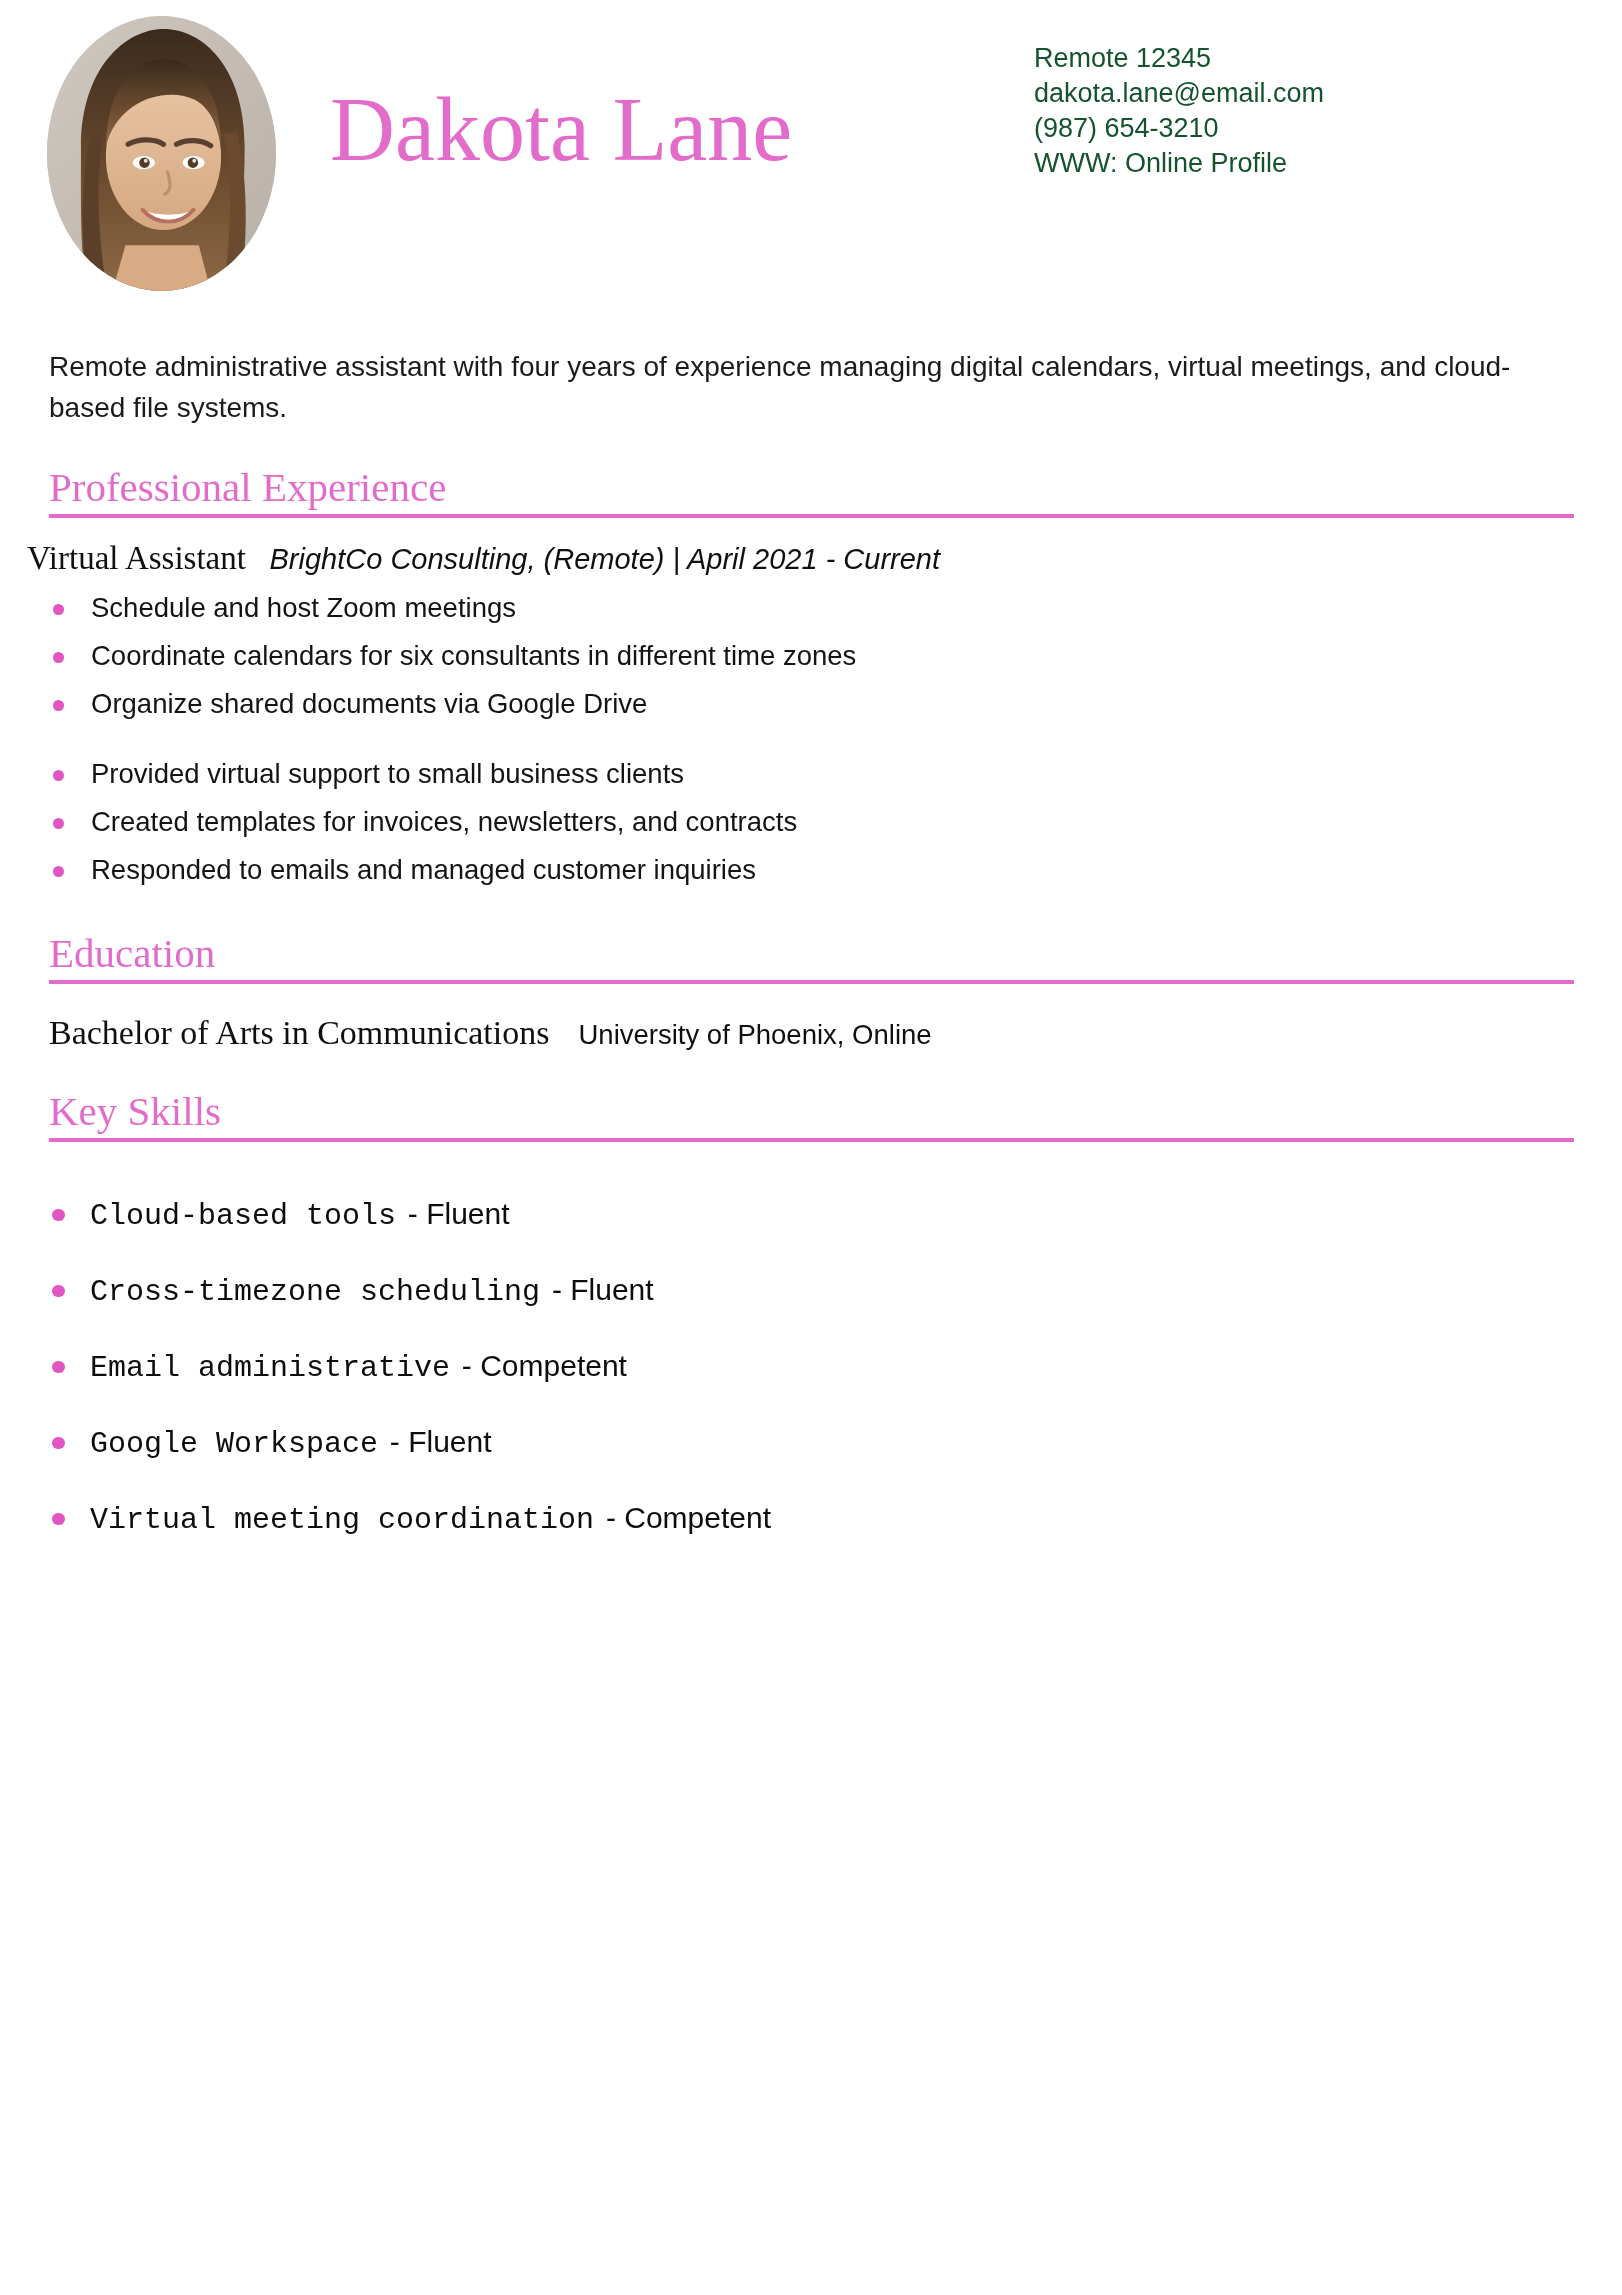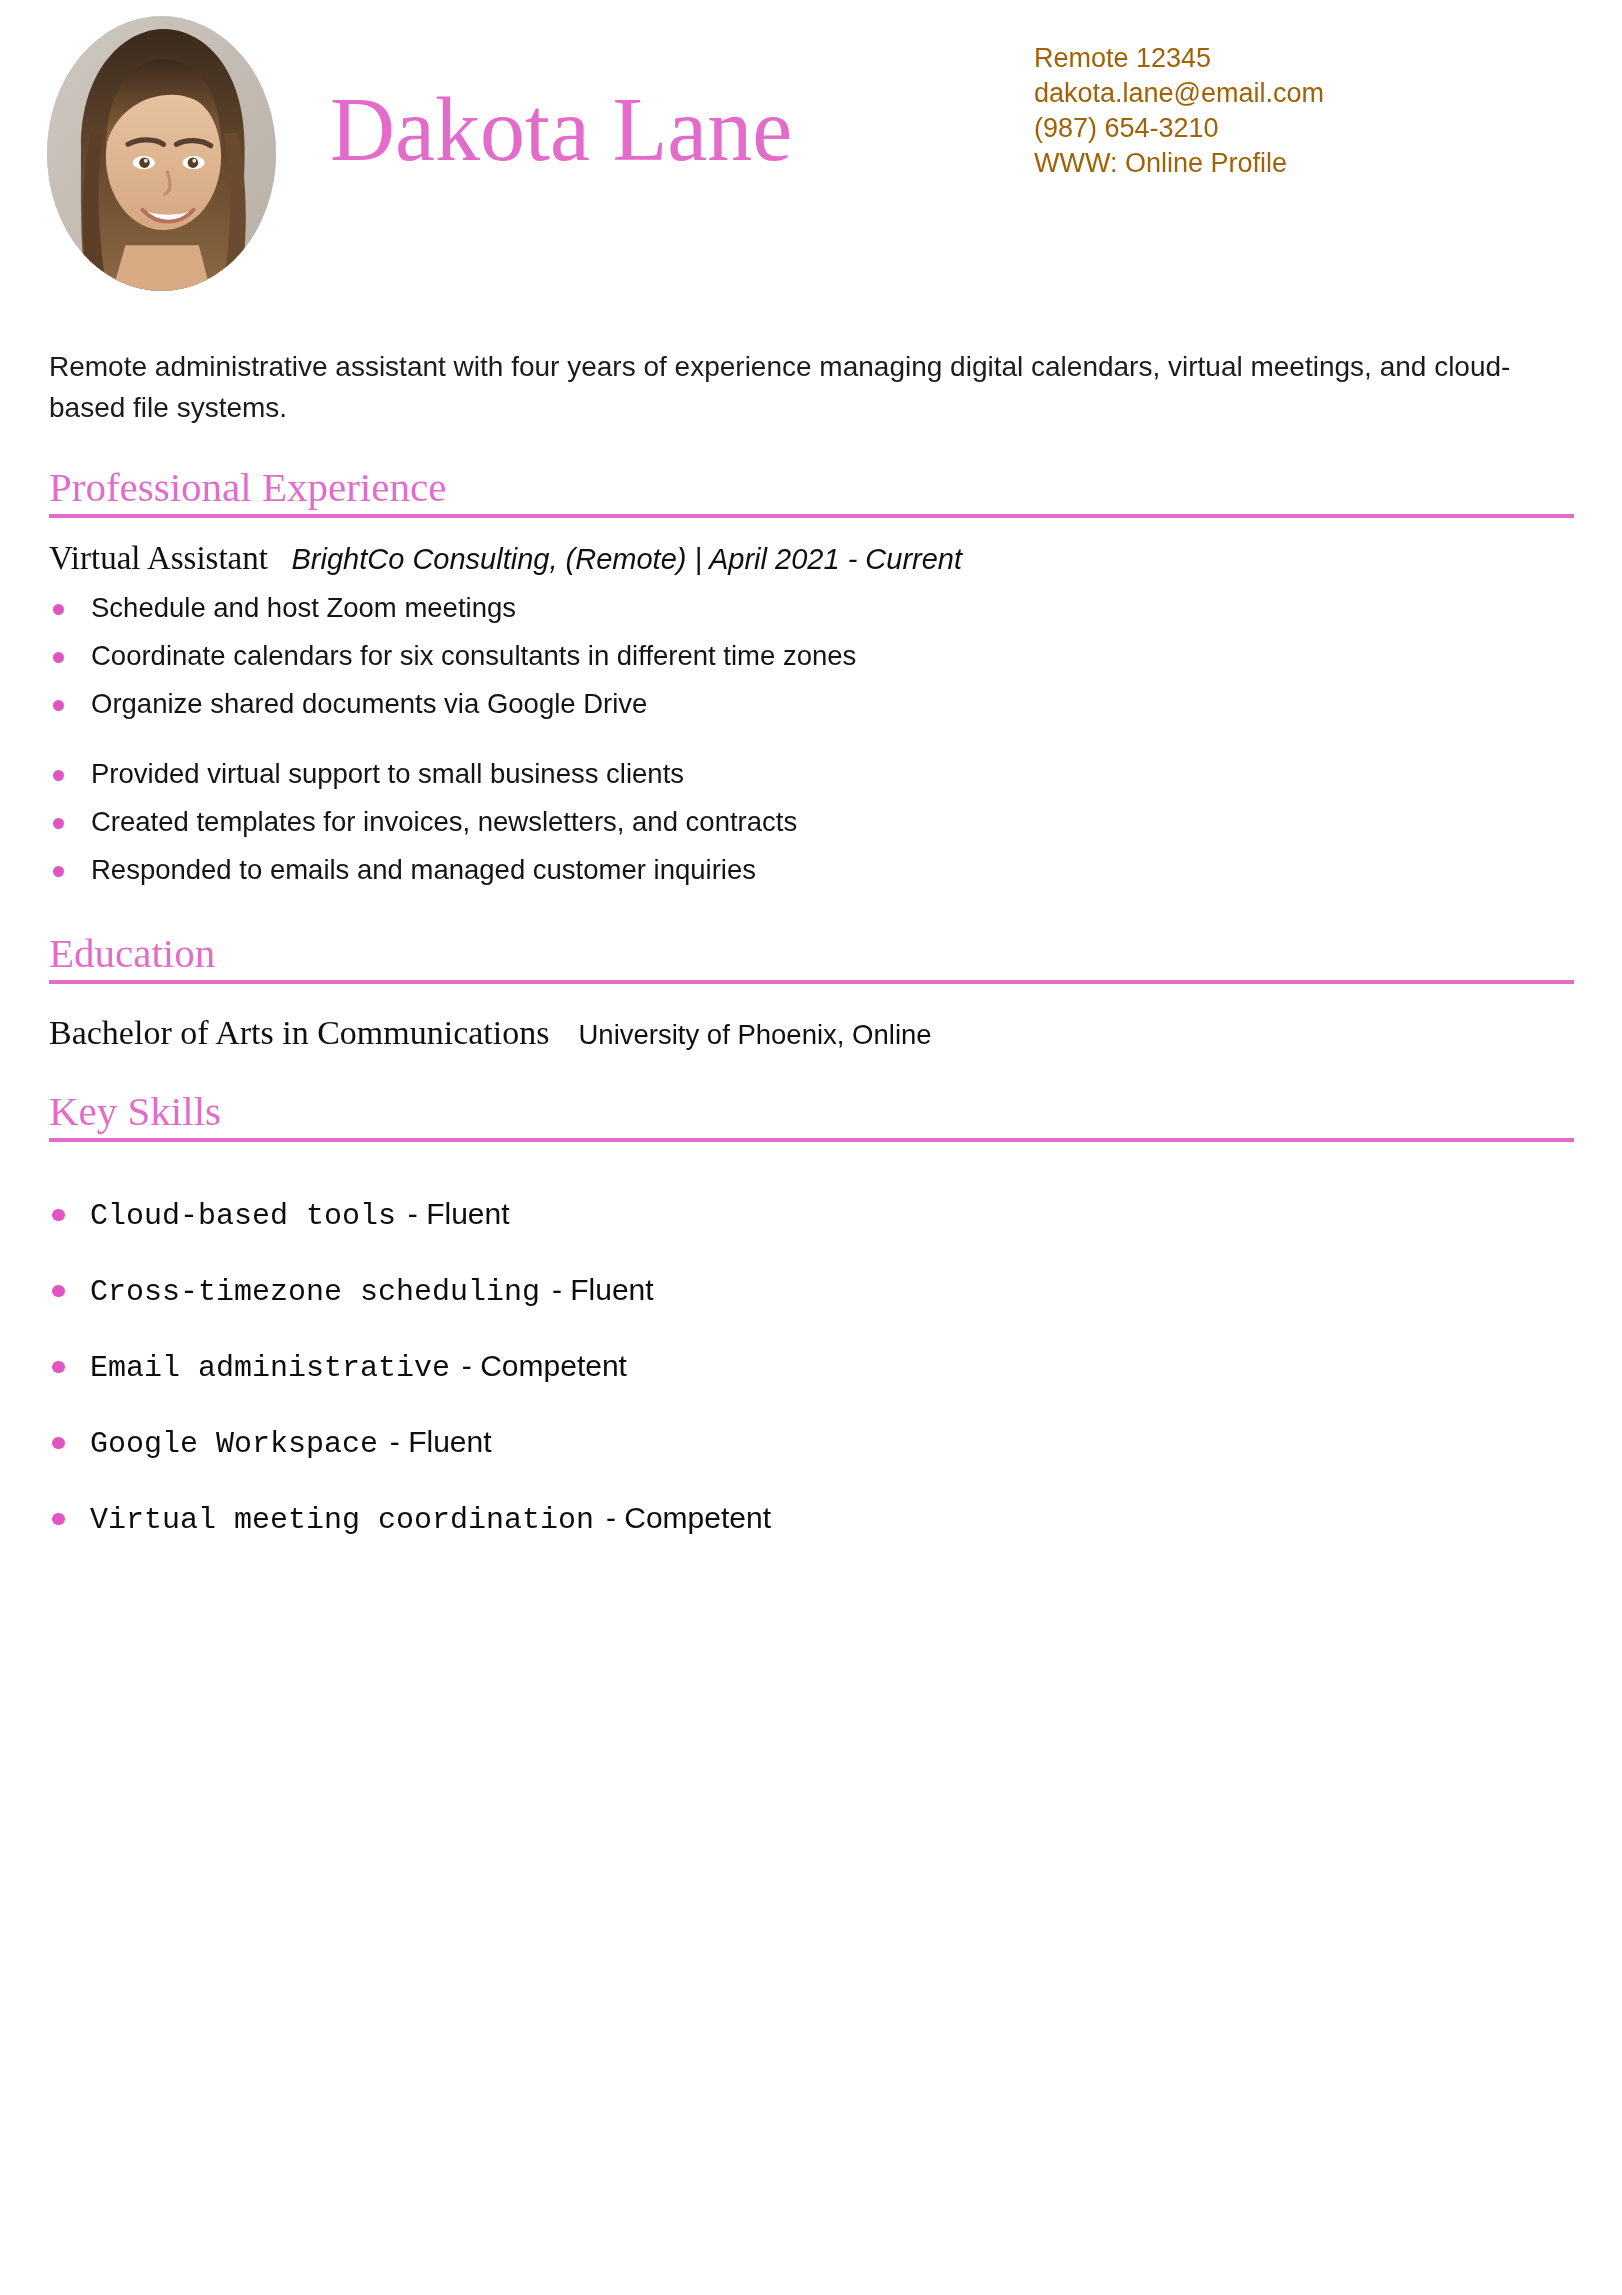--- a/index.html
+++ b/index.html
@@ -50,21 +50,21 @@
     line-height: 1.0;
     letter-spacing: 0px;
     color: #E36CCB;
     white-space: nowrap;
   }
 
   .contact {
     position: absolute;
     left: 1034px;
     top: 41px;
-    color: #a16207;
+    color: #14532d;
     font-family: "Liberation Sans", sans-serif;
     font-size: 27px;
     line-height: 1.30;
   }
   .contact .cline { white-space: nowrap; }
 
   
   .body-wrap {
     position: absolute;
     left: 0;
@@ -98,21 +98,21 @@
   .section-rule {
     height: 3.9px;
     background: #E36CCB;
     margin-top: 5.2px;
     width: 1525px;
   }
 
   
   .job { margin-top: 22px; }
   .job-line {
-    margin-left: 49px;
+    margin-left: 27px;
     white-space: nowrap;
   }
   .job-title {
     font-family: "Liberation Serif", "DejaVu Serif", serif;
     font-size: 33px;
     color: #101010;
   }
   .job-meta {
     font-family: "Liberation Sans", sans-serif;
     font-style: italic;

